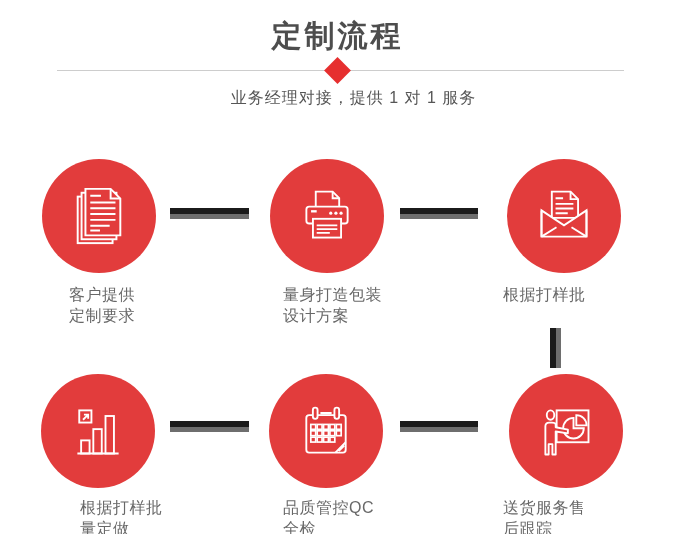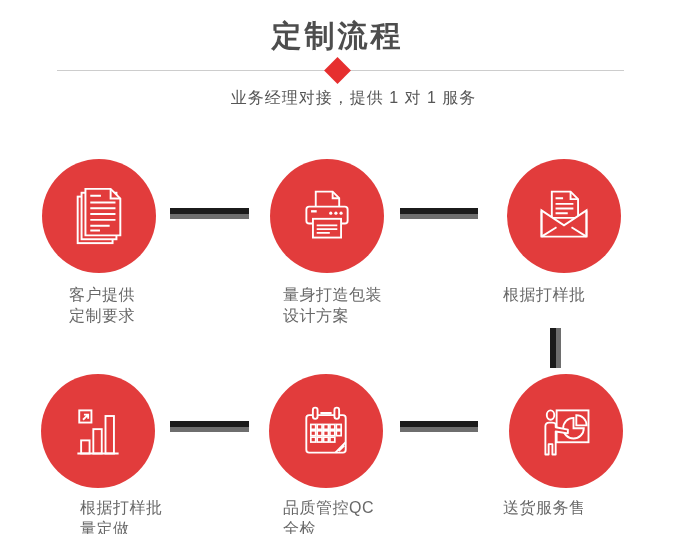--- a/index.html
+++ b/index.html
@@ -159,15 +159,16 @@
   <div class="step-label l4">
     <div>根据打样批</div>
     <div>量定做</div>
   </div>
   <div class="step-label l5">
     <div>品质管控QC</div>
     <div>全检</div>
   </div>
   <div class="step-label l6">
     <div>送货服务售</div>
+    <div>后跟踪</div>
   </div>
 
 </div>
 
 </body></html>

